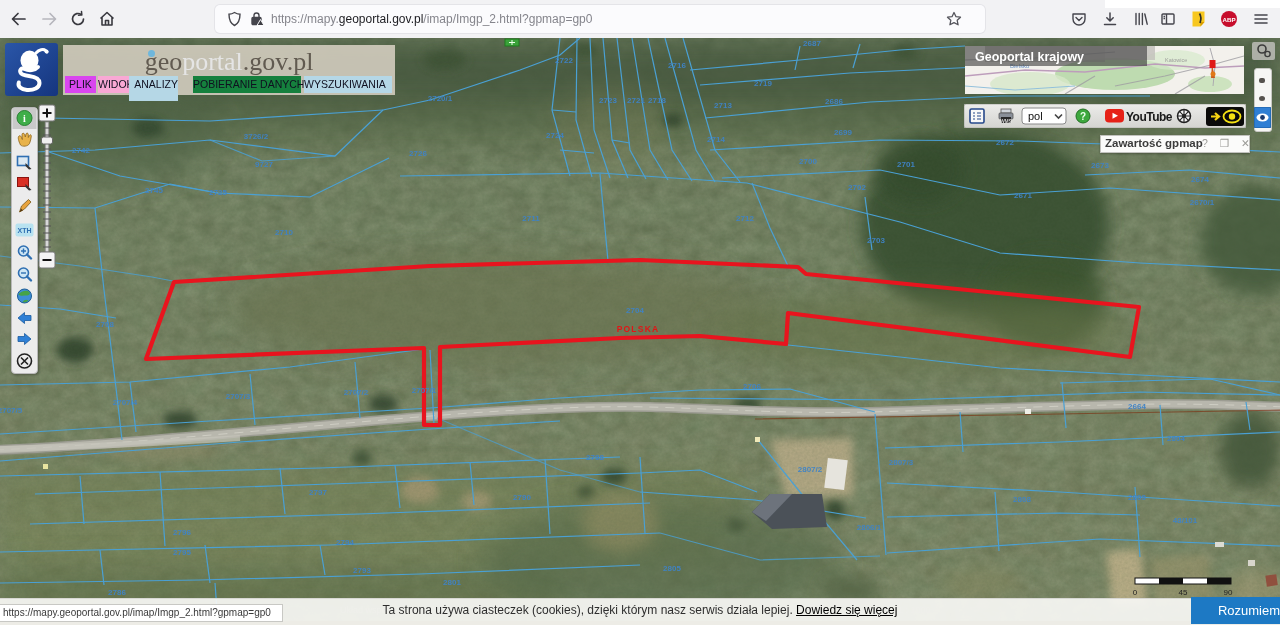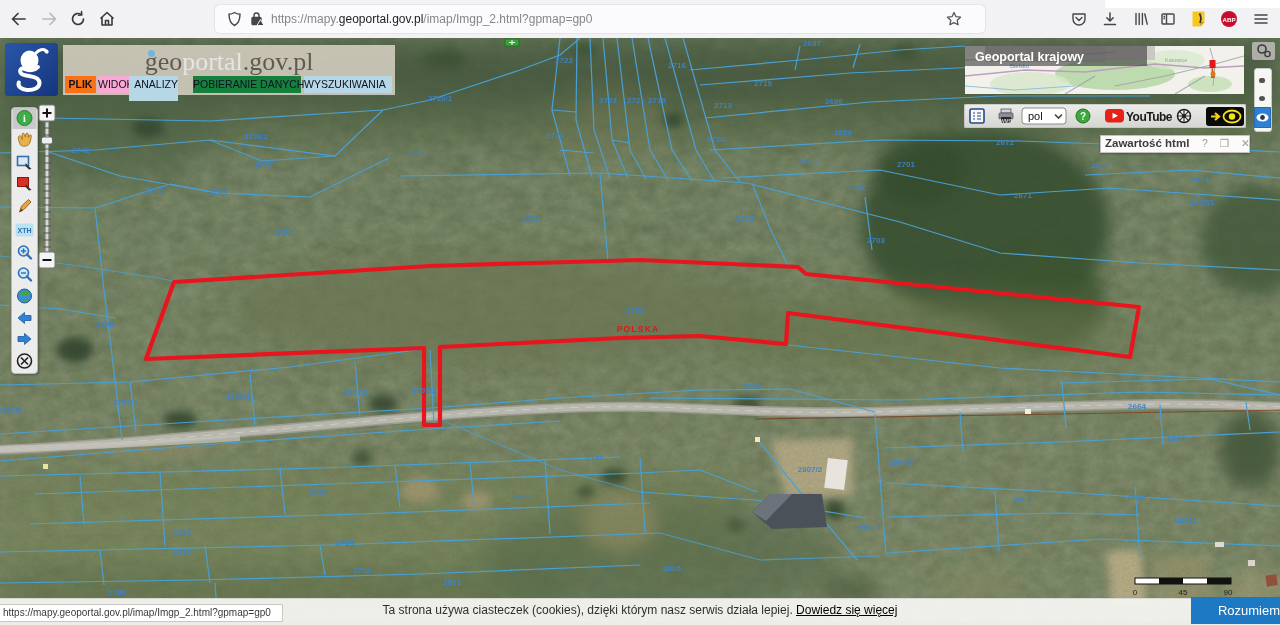--- a/index.html
+++ b/index.html
@@ -371,21 +371,21 @@
 
 <div id="geohead">
 
   <div class="abs" style="left:63px;top:45px;width:332px;height:50px;background:rgba(214,207,194,0.88);"></div>
 
   <div class="abs" style="left:63px;top:47px;width:332px;text-align:center;font-family:'Liberation Serif',serif;font-size:26px;color:#615a50;white-space:nowrap;">geo<span style="color:#e5e5e5;">portal</span>.gov.pl</div>
 
   <div class="abs" style="left:148px;top:50px;width:7px;height:7px;border-radius:50%;background:#6fb7dc;"></div>
 
   <div class="abs" style="left:65px;top:76px;height:17px;font-size:10.5px;color:#101020;white-space:nowrap;">
-    <span style="position:absolute;left:0;width:31px;height:17px;background:#f97316;text-align:center;line-height:17px;font-weight:bold;">PLIK</span>
+    <span style="position:absolute;left:0;width:31px;height:17px;background:#d946ef;text-align:center;line-height:17px;">PLIK</span>
     <span style="position:absolute;left:33px;width:32px;height:17px;background:#f9a8d4;text-align:center;line-height:17px;">WIDOK</span>
     <span style="position:absolute;left:64px;width:49px;height:25px;background:#b5d7e6;text-align:right;line-height:17px;">ANALIZY</span>
     <span style="position:absolute;left:128px;width:108px;height:17px;background:#15803d;text-align:center;line-height:17px;">POBIERANIE DANYCH</span>
     <span style="position:absolute;left:239px;width:88px;height:17px;background:#b5d7e6;line-height:17px;">WYSZUKIWANIA</span>
   </div>
 
   <svg class="abs" style="left:5px;top:43px" width="53" height="53" viewBox="0 0 53 53">
     <defs>
           <linearGradient id="lg" x1="0" y1="0" x2="1" y2="1">
             <stop offset="0" stop-color="#2a56a8"></stop>
@@ -581,21 +581,21 @@
   <div class="abs" style="left:1259px;top:96px;width:6px;height:5px;background:#55524e;border-radius:50%;"></div>
 
   <svg class="abs" style="left:1254px;top:107px" width="17" height="21" viewBox="0 0 17 21">
     <rect width="17" height="21" rx="2" fill="#2f7fd4" stroke="#1a5a9e" stroke-width="1"></rect>
     <ellipse cx="8.5" cy="10.5" rx="6" ry="4" fill="#ffffff"></ellipse>
     <circle cx="8.5" cy="10.5" r="2.4" fill="#1a3a6e"></circle>
   </svg>
 
   <div class="abs" style="left:1100px;top:135px;width:148px;height:16px;background:#fbfbfa;border:1px solid #c2c2be;box-shadow:0 1px 2px rgba(0,0,0,0.3);"></div>
 
-  <div class="abs" style="left:1105px;top:137px;font-size:11.5px;font-weight:bold;color:#3c3c3c;">Zawartość html</div>
+  <div class="abs" style="left:1105px;top:137px;font-size:11.5px;font-weight:bold;color:#3c3c3c;">Zawartość gpmap</div>
 
   <div class="abs" style="left:1202px;top:137px;font-size:10.5px;color:#9a9a96;letter-spacing:4.5px;">? ❒ ✕</div>
 </div>
 
 <div id="bottom">
 
   <div class="abs" style="left:0;top:598px;width:1280px;height:23px;background:rgba(247,247,244,0.93);border-top:1px solid #d8d8d4;"></div>
 
   <div class="abs" style="left:0;top:621px;width:1280px;height:4px;background:#edece6;"></div>
 

